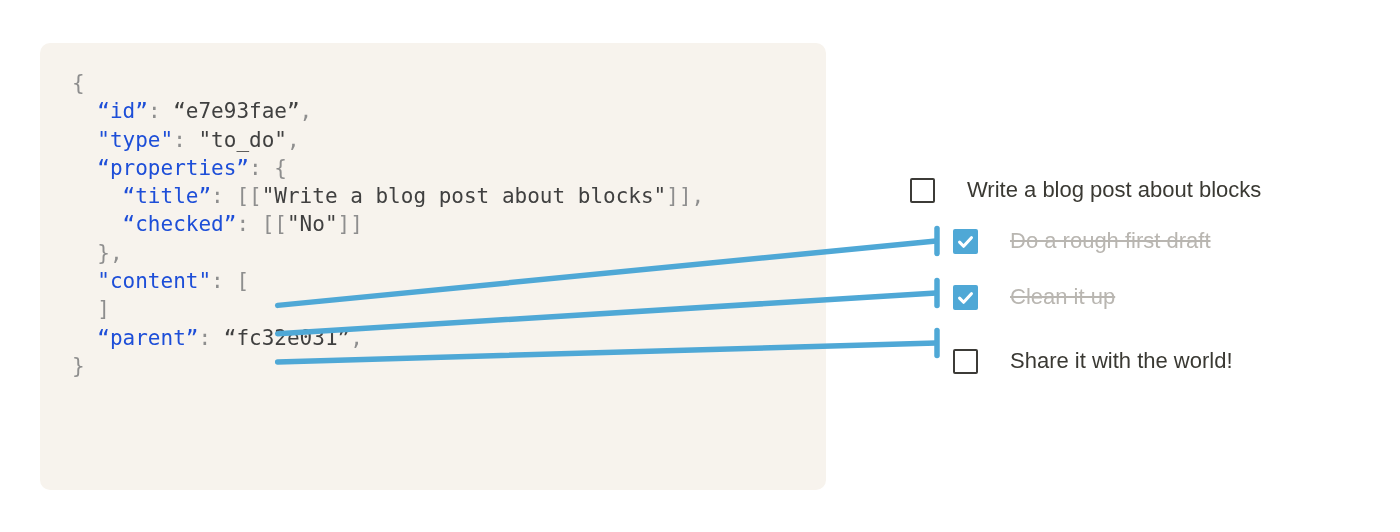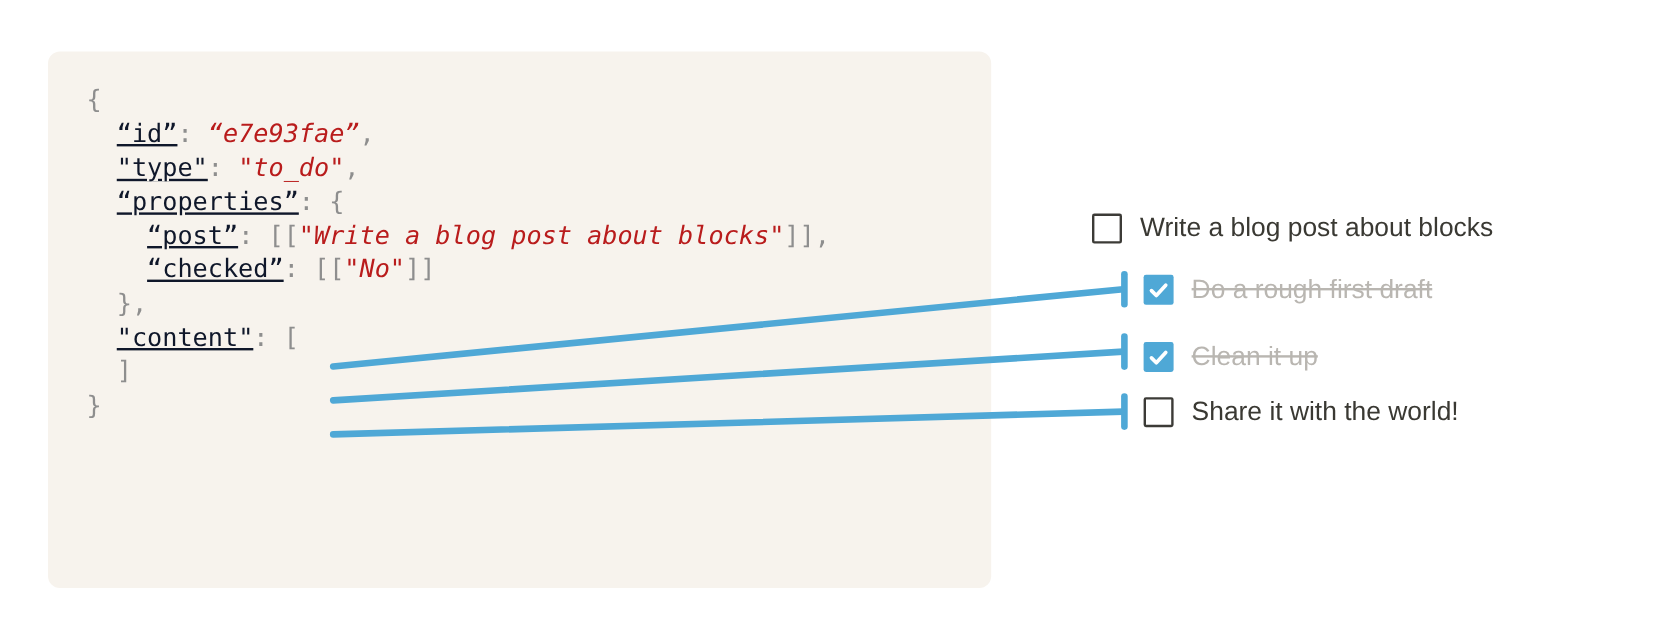--- a/index.html
+++ b/index.html
@@ -15,22 +15,22 @@
     border-radius: 10px;
     padding: 26px 0 0 32px;
   }
   .code-line {
     font-family: "DejaVu Sans Mono", monospace;
     font-size: 21px;
     line-height: 28.3px;
     white-space: pre;
   }
   .code-line .seg-punct  { color: #8e8e8e; }
-  .code-line .seg-key    { color: #0f172a; text-decoration: underline; }
-  .code-line .seg-string { color: #b91c1c; font-style: italic; }
+  .code-line .seg-key    { color: #1d4ed8; }
+  .code-line .seg-string { color: #404040; }
 
   
   .todo-row {
     position: absolute;
     display: flex;
     align-items: center;
     height: 26px;
     left: 910px;
   }
   .todo-row.indent { left: 953px; }
@@ -42,21 +42,21 @@
     background: #ffffff;
     display: flex; align-items: center; justify-content: center;
     cursor: pointer;
   }
   .todo-checkbox.checked {
     border: none;
     background: #4fa8d6;
   }
   .todo-checkbox svg { width: 19px; height: 19px; display: block; }
   .todo-label {
-    margin-left: 15px;
+    margin-left: 32px;
     font-family: "Liberation Sans", "DejaVu Sans", sans-serif;
     font-size: 22px;
     color: #3a3933;
     white-space: nowrap;
   }
   .todo-label.done {
     color: #b9b6b1;
     text-decoration: line-through;
     text-decoration-thickness: 2px;
   }
@@ -73,25 +73,26 @@
 </head>
 <body>
 
 <div class="canvas">
   <div class="code-block">
     <div id="code-lines">
         <div class="code-line"><span><span class="seg-punct">{</span></span></div>
         <div class="code-line"><span><span class="seg-punct">  </span><span class="seg-key">“id”</span><span class="seg-punct">: </span><span class="seg-string">“e7e93fae”</span><span class="seg-punct">,</span></span></div>
         <div class="code-line"><span><span class="seg-punct">  </span><span class="seg-key">"type"</span><span class="seg-punct">: </span><span class="seg-string">"to_do"</span><span class="seg-punct">,</span></span></div>
         <div class="code-line"><span><span class="seg-punct">  </span><span class="seg-key">“properties”</span><span class="seg-punct">: {</span></span></div>
-        <div class="code-line"><span><span class="seg-punct">    </span><span class="seg-key">“post”</span><span class="seg-punct">: [[</span><span class="seg-string">"Write a blog post about blocks"</span><span class="seg-punct">]],</span></span></div>
+        <div class="code-line"><span><span class="seg-punct">    </span><span class="seg-key">“title”</span><span class="seg-punct">: [[</span><span class="seg-string">"Write a blog post about blocks"</span><span class="seg-punct">]],</span></span></div>
         <div class="code-line"><span><span class="seg-punct">    </span><span class="seg-key">“checked”</span><span class="seg-punct">: [[</span><span class="seg-string">"No"</span><span class="seg-punct">]]</span></span></div>
         <div class="code-line"><span><span class="seg-punct">  },</span></span></div>
         <div class="code-line"><span><span class="seg-punct">  </span><span class="seg-key">"content"</span><span class="seg-punct">: [</span></span></div>
         <div class="code-line"><span><span class="seg-punct">  ]</span></span></div>
+        <div class="code-line"><span><span class="seg-punct">  </span><span class="seg-key">“parent”</span><span class="seg-punct">: </span><span class="seg-string">“fc32e031”</span><span class="seg-punct">,</span></span></div>
         <div class="code-line"><span><span class="seg-punct">}</span></span></div>
       </div>
   </div>
 
   <div id="todo-list">
       <div class="todo-row" style="top: 177px;">
         <span class="todo-checkbox"></span>
         <span class="todo-label">Write a blog post about blocks</span>
       </div>
       <div class="todo-row indent" style="top: 228px;">
@@ -103,21 +104,21 @@
         <span class="todo-label done">Do a rough first draft</span>
       </div>
       <div class="todo-row indent" style="top: 284px;">
         <span class="todo-checkbox checked">
           <svg viewBox="0 0 16 16">
             <path d="M3 8.6 L6.4 12 L13 4.8" fill="none" stroke="#ffffff" stroke-width="2.6" stroke-linecap="round" stroke-linejoin="round"></path>
           </svg>
         </span>
         <span class="todo-label done">Clean it up</span>
       </div>
-      <div class="todo-row indent" style="top: 330px;">
+      <div class="todo-row indent" style="top: 348px;">
         <span class="todo-checkbox"></span>
         <span class="todo-label">Share it with the world!</span>
       </div>
     </div>
 
   <svg id="connector-svg">
       <g>
         <line x1="277.671875" y1="305.375" x2="936" y2="241" stroke="#4fa8d6" stroke-width="5.5" stroke-linecap="round"></line>
         <line x1="937" y1="228.5" x2="937" y2="253.5" stroke="#4fa8d6" stroke-width="5.5" stroke-linecap="round"></line>
       </g>

